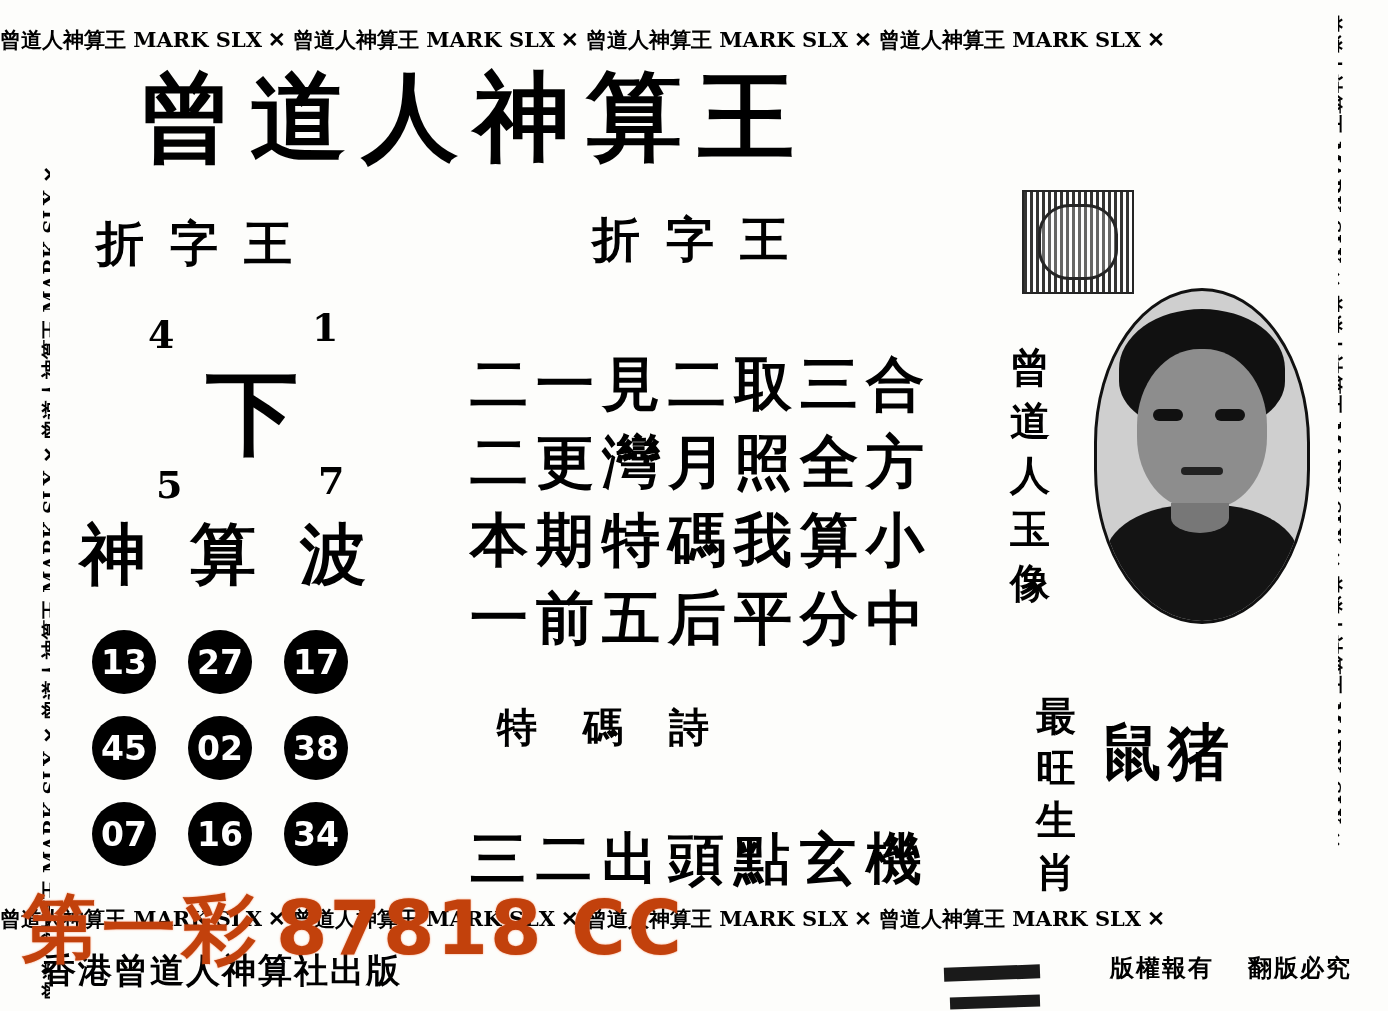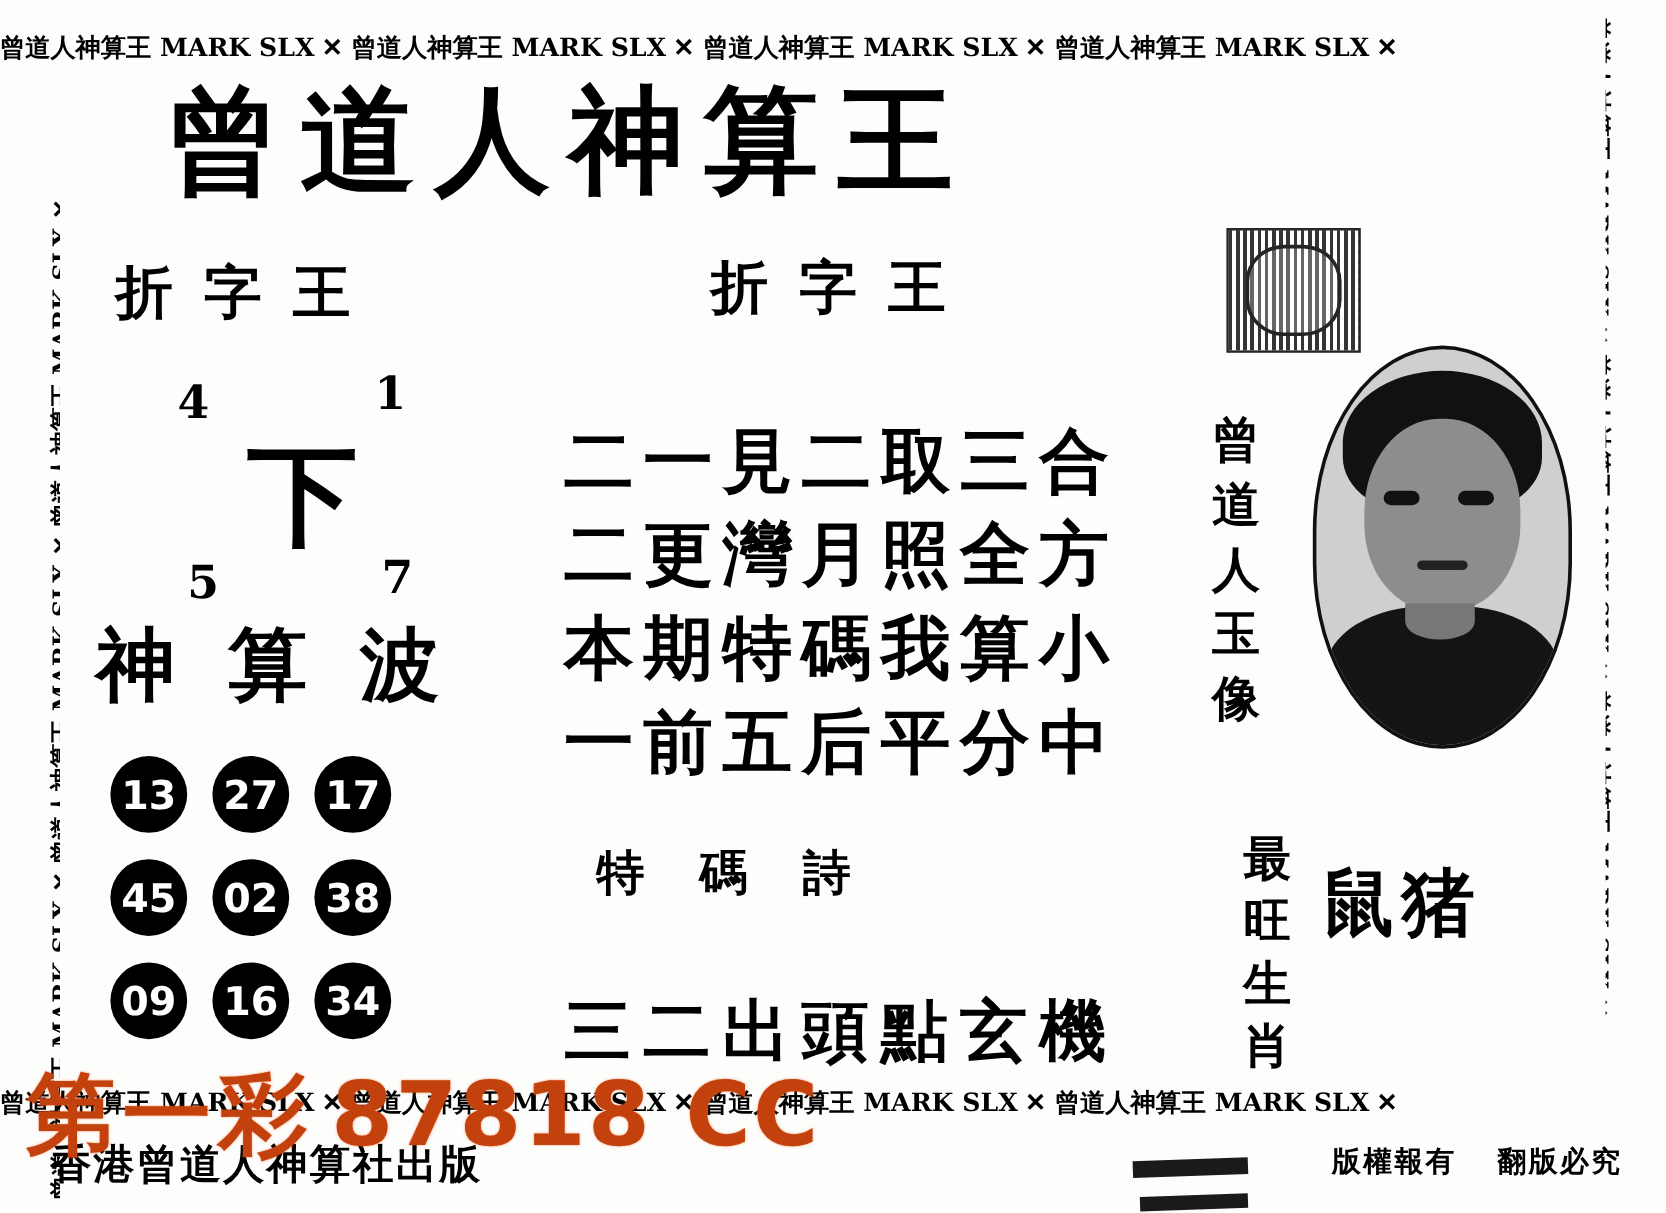--- a/index.html
+++ b/index.html
@@ -55,21 +55,21 @@
   .pz-5{left:156px;top:462px;}
   .pz-7{left:318px;top:458px;}
   .pz-center{left:206px;top:352px;font-size:92px;}
 
   
   .sanbo{position:absolute;left:80px;top:510px;font-family:"DejaVu Serif","Liberation Serif",serif;
          font-weight:700;font-size:66px;letter-spacing:44px;white-space:nowrap;}
 
   
   .balls{position:absolute;left:92px;top:630px;width:340px;}
-  .ball-row{display:flex;gap:21px;margin-bottom:22px;}
+  .ball-row{display:flex;gap:32px;margin-bottom:22px;}
   .ball{width:64px;height:64px;border-radius:50%;background:#000;color:#fff;
         font-family:"DejaVu Sans","Liberation Sans",sans-serif;font-weight:700;font-size:33px;
         display:flex;align-items:center;justify-content:center;}
 
   
   .poem{position:absolute;left:470px;top:345px;width:520px;
         font-family:"DejaVu Serif","Liberation Serif",serif;font-weight:700;
         font-size:58px;line-height:78px;letter-spacing:8px;white-space:nowrap;}
 
   
@@ -170,21 +170,21 @@
       <div class="ball">13</div>
       <div class="ball">27</div>
       <div class="ball">17</div>
     </div>
     <div class="ball-row">
       <div class="ball">45</div>
       <div class="ball">02</div>
       <div class="ball">38</div>
     </div>
     <div class="ball-row">
-      <div class="ball">09</div>
+      <div class="ball">07</div>
       <div class="ball">16</div>
       <div class="ball">34</div>
     </div>
   </div>
 
   <div class="poem">
     <div>二一見二取三合</div>
     <div>二更灣月照全方</div>
     <div>本期特碼我算小</div>
     <div>一前五后平分中</div>

